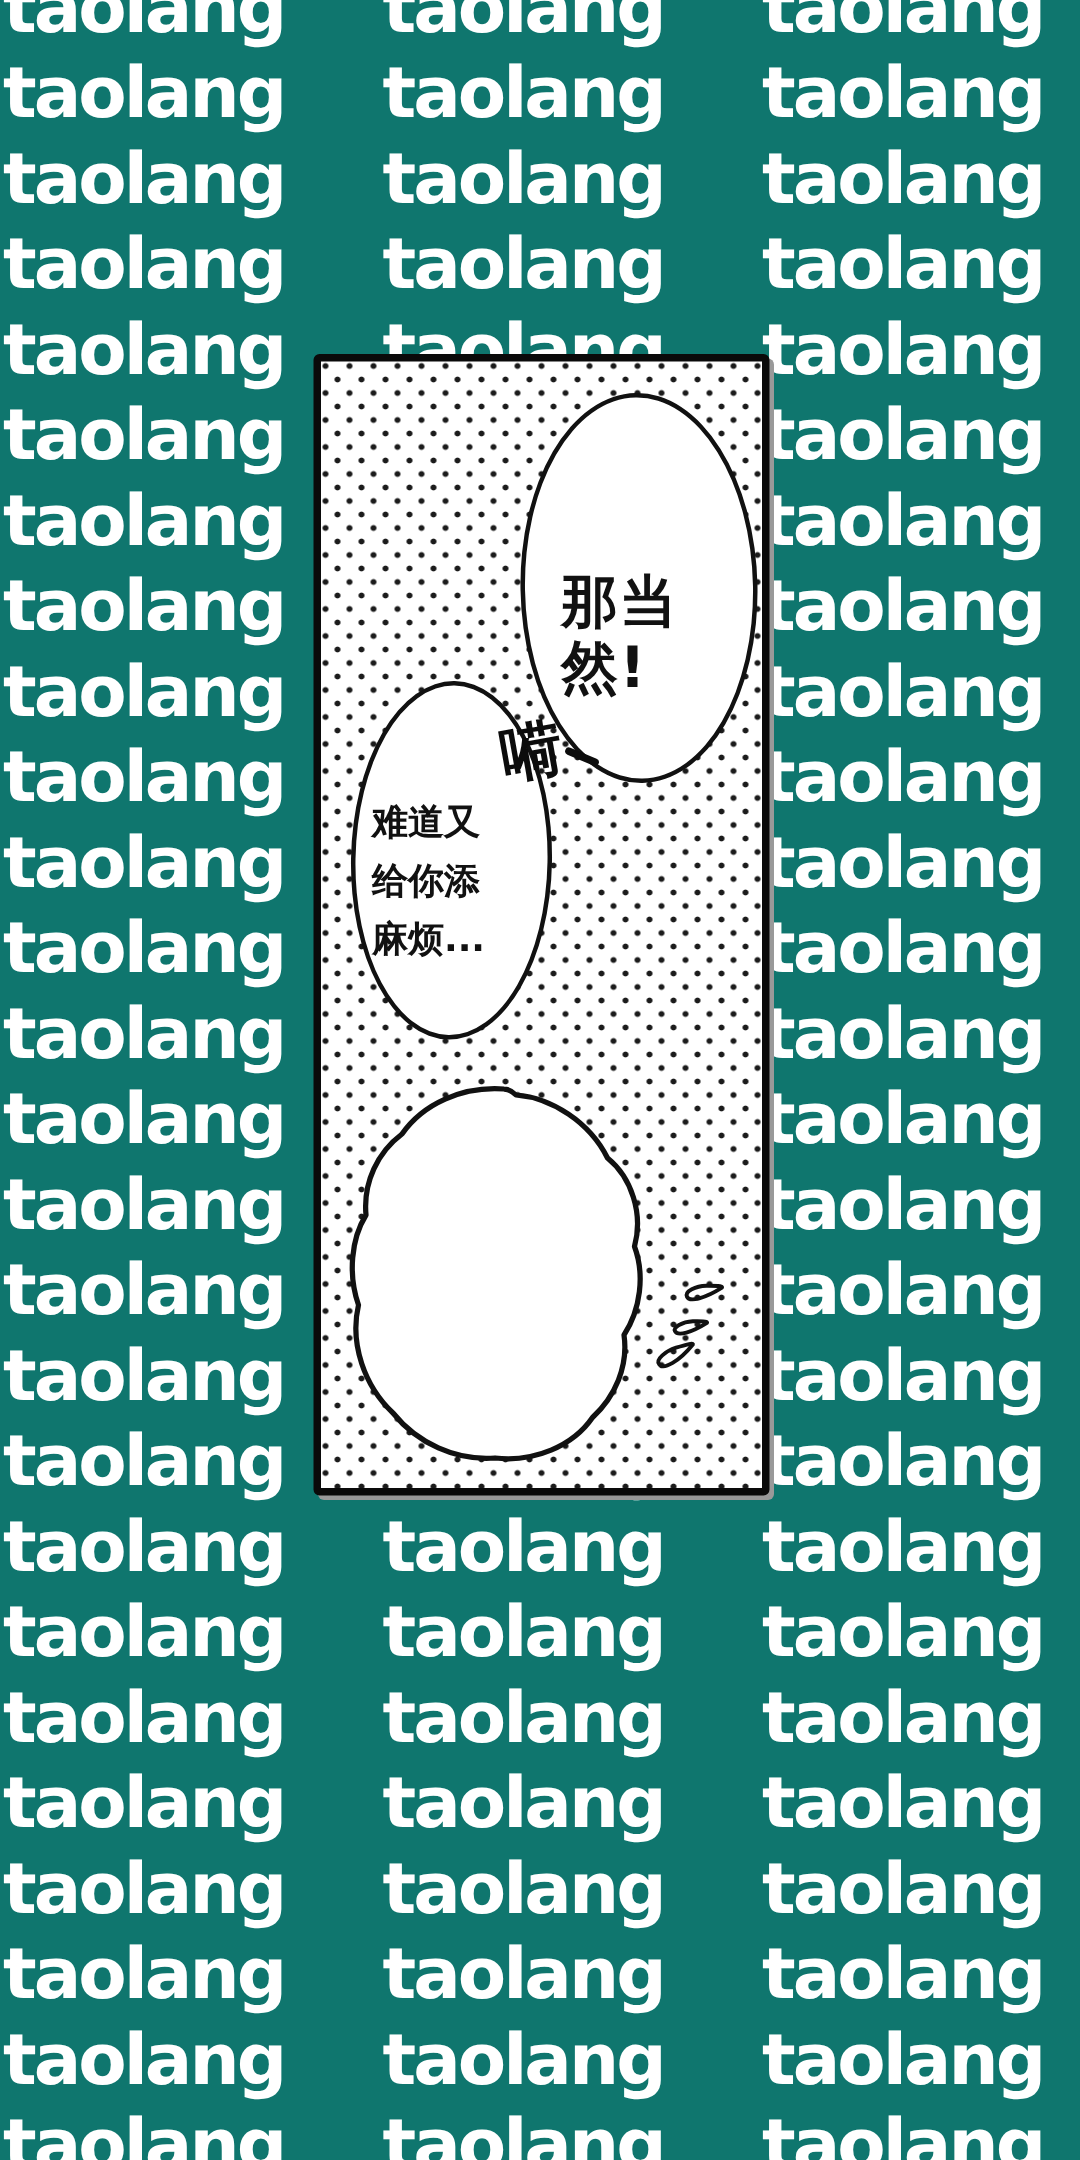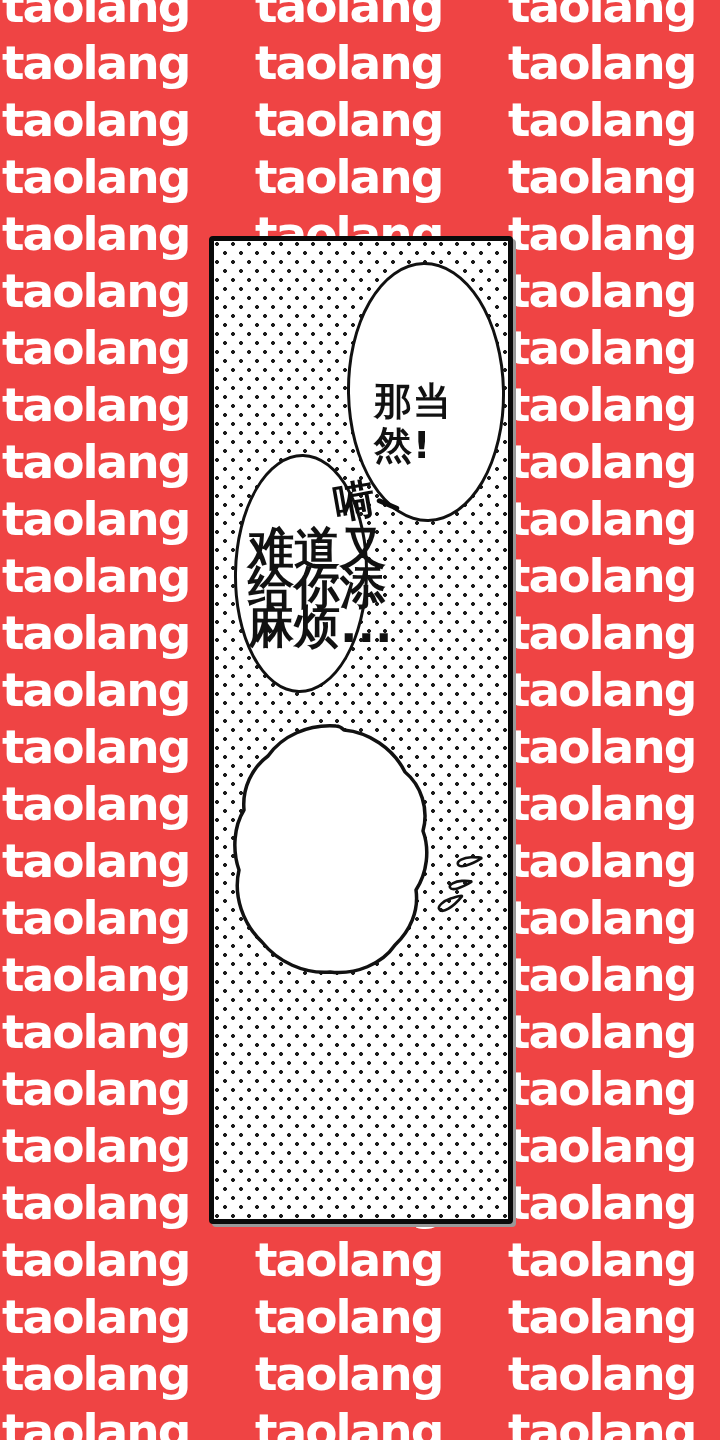--- a/index.html
+++ b/index.html
@@ -4,42 +4,42 @@
 <style>
   html, body { margin: 0; padding: 0; }
   body {
     width: 720px; height: 1440px;
     font-family: "DejaVu Sans", sans-serif;
     overflow: hidden;
   }
   .screen {
     position: relative;
     width: 720px; height: 1440px;
-    background: #ef4444;
+    background: #0f766e;
     overflow: hidden;
   }
   
   .watermark-layer {
     position: absolute; inset: 0;
     overflow: hidden;
     z-index: 0;
   }
   .wm {
     position: absolute;
     font: 900 47px "DejaVu Sans", sans-serif;
     letter-spacing: -2px;
     color: #ffffff;
     user-select: none;
     white-space: nowrap;
   }
   
   .panel {
     position: absolute;
     left: 209px; top: 236px;
-    width: 304px; height: 988px;
+    width: 304px; height: 761px;
     box-sizing: border-box;
     background-color: #ffffff;
     border: 5px solid #0a0a0a;
     border-radius: 4px;
     box-shadow: 3px 3px 0 #999999;
     z-index: 1;
     
     background-image:
       radial-gradient(circle, #1b1b1b 1.7px, rgba(0,0,0,0) 2.2px),
       radial-gradient(circle, #1b1b1b 1.7px, rgba(0,0,0,0) 2.2px);
@@ -59,21 +59,21 @@
   .speech-text {
     position: absolute;
     color: #111111;
     font-weight: 900;
     font-family: "DejaVu Sans", sans-serif;
     white-space: pre-line;
     z-index: 4;
     line-height: 1.15;
   }
   .text-top    { left: 160px; top: 139px; font-size: 38px; letter-spacing: 1px; }
-  .text-middle { left: 34px;  top: 288px; font-size: 46px; line-height: 39px; }
+  .text-middle { left: 34px;  top: 288px; font-size: 24px; line-height: 39px; }
   .text-bottom { left: 50px;  top: 601px; font-size: 36px; letter-spacing: 1px; }
   .sfx-text {
     position: absolute;
     left: 120px; top: 233px;
     font-size: 41px; font-weight: 900;
     color: #0c0c0c;
     transform: rotate(-10deg);
     z-index: 5;
   }
   .sfx-dash {

